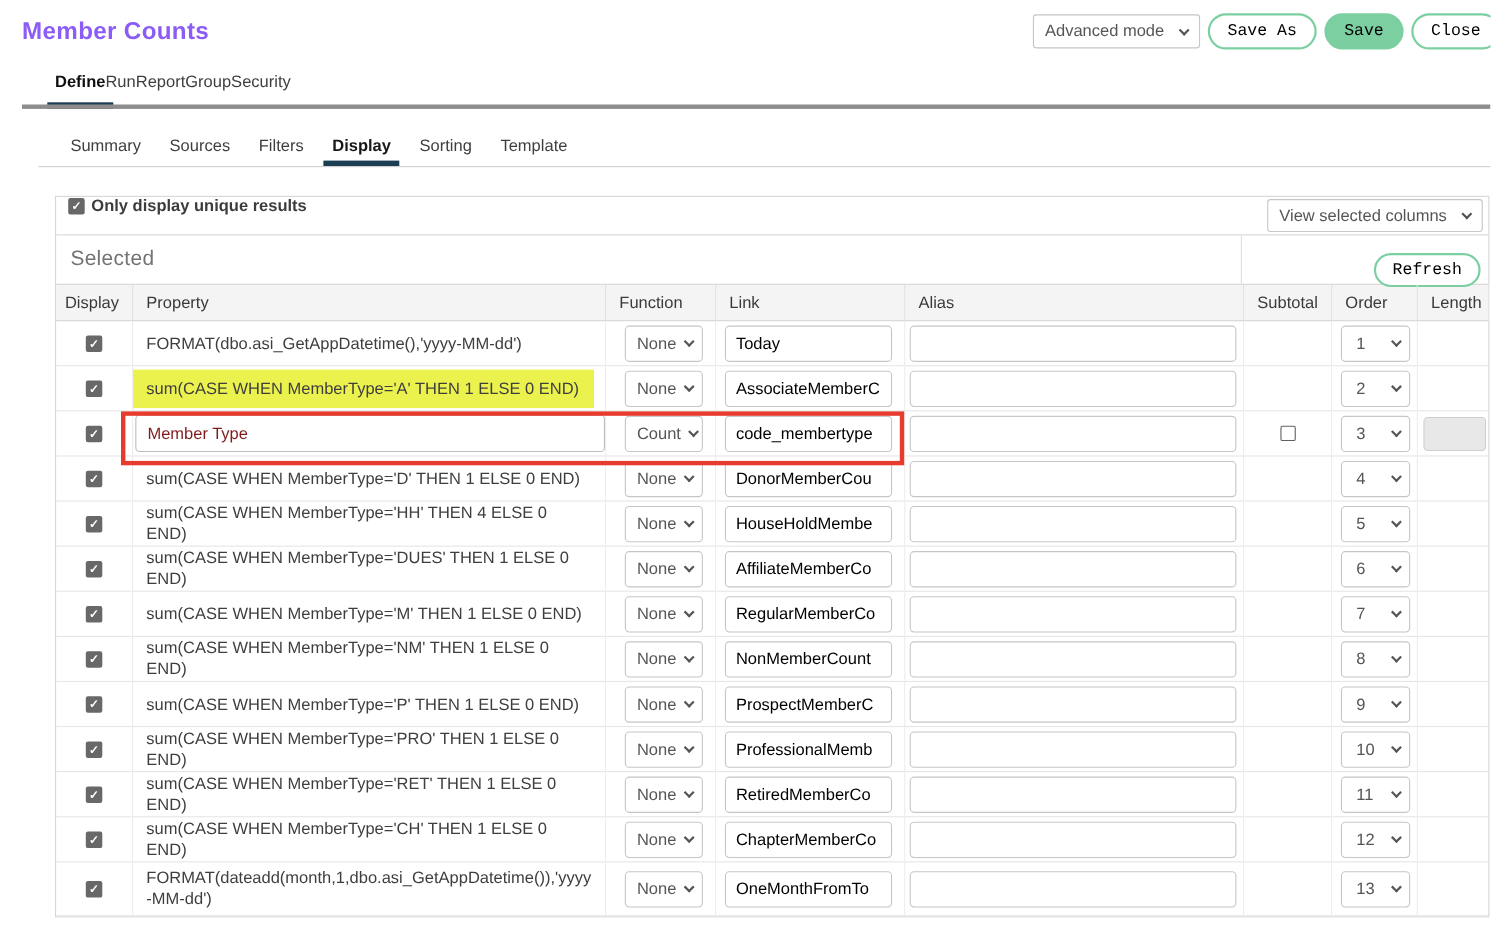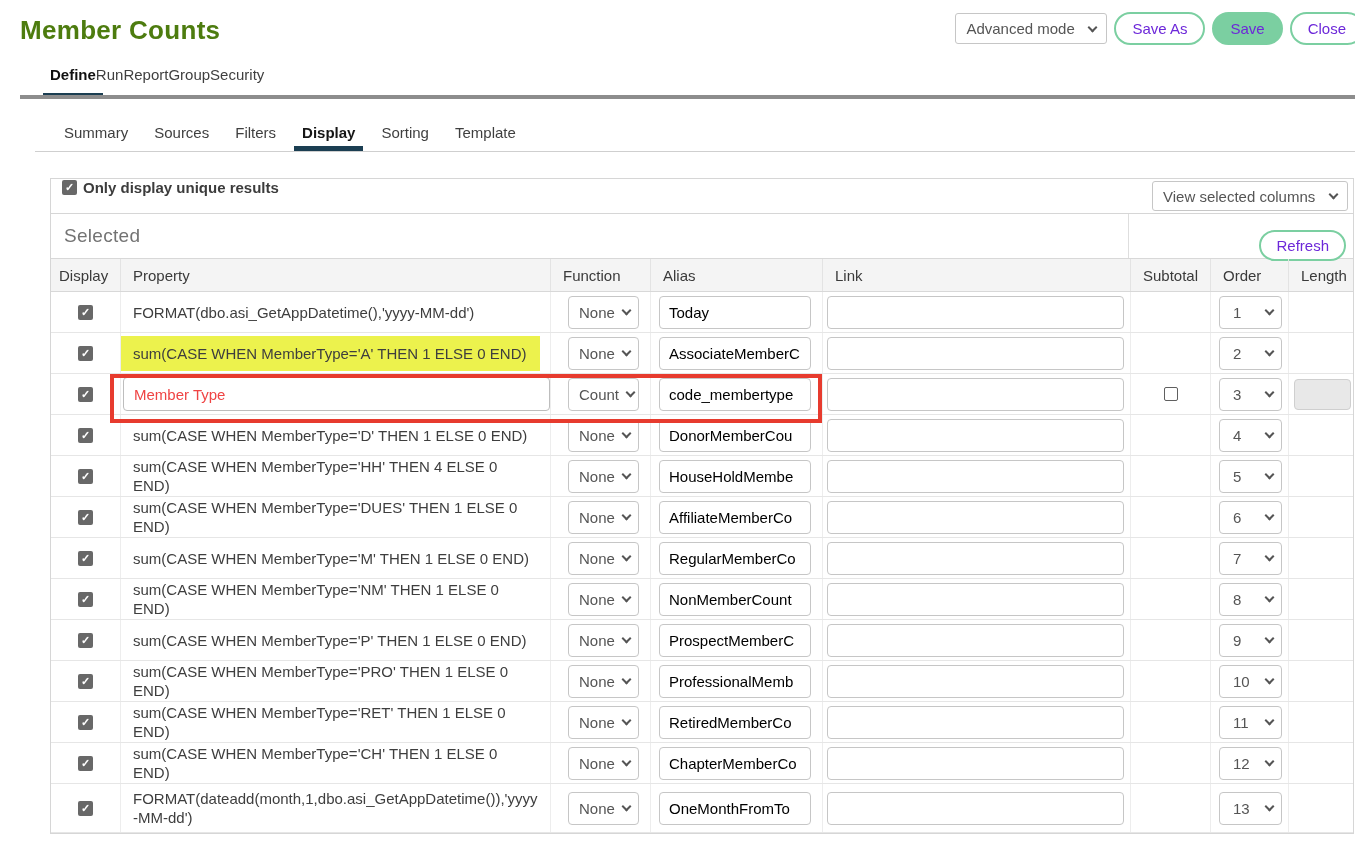--- a/index.html
+++ b/index.html
@@ -5,42 +5,42 @@
   * { box-sizing: border-box; margin: 0; padding: 0; }
   html,body { width:1355px; height:862px; }
   body {
     position: relative; overflow: hidden; background:#fff;
     font-family: "Liberation Sans", sans-serif; color:#3e3e3e;
   }
 
   
   .page-title {
     position:absolute; top:15px; left:20px;
-    font-size:26px; font-weight:700; color:#4d7c0f; letter-spacing:.3px;
+    font-size:22px; font-weight:700; color:#8b5cf6; letter-spacing:.3px;
   }
   .titlebar-right {
     position:absolute; top:12px; right:-9px;
     display:flex; align-items:center; gap:7px;
   }
   .sel {
     border:1px solid #c6c6c6; border-radius:3px; background:#fff;
     display:flex; align-items:center; justify-content:space-between;
     color:#555; font-size:15px; cursor:pointer;
   }
   .mode-select { width:152px; height:31px; padding:0 10px; }
   .view-select { position:absolute; right:5px; top:2px; width:196px; height:30px; padding:0 10px; }
   .chev {
     width:7px; height:7px; flex:none;
     border-right:2px solid #555; border-bottom:2px solid #555;
     transform:rotate(45deg); margin-left:8px; margin-bottom:3px;
   }
   .pill {
     height:33px; padding:0 16px; border-radius:17px;
     border:2px solid var(--accent-green,#7fd2a6); background:#fff;
-    font-size:15px; color:#6d28d9; font-family:Liberation Sans, sans-serif; cursor:pointer; white-space:nowrap;
+    font-size:15px; color:#000000; font-family:Liberation Mono, monospace; cursor:pointer; white-space:nowrap;
   }
   .pill.filled { background:var(--accent-green,#7fd2a6); }
 
   
   .tabs { position:absolute; top:66px; left:50px; display:flex; }
   .tab { font-size:15px; color:#3f3f3f; padding-bottom:13px; position:relative; cursor:pointer; }
   .tab.active { color:#101010; font-weight:700; }
   .tab.active::after {
     content:""; position:absolute; left:-7px; right:-7px; bottom:-3px; height:6px;
     background:var(--tab-underline,#1b3e52);
@@ -86,21 +86,21 @@
   .trow { border-bottom:1px solid #e6e6e6; min-height:41px; align-items:stretch; }
   .trow.tall { min-height:49px; }
   .cell { display:flex; align-items:center; border-right:1px solid #ededed; position:relative; overflow:visible; }
   .cell:last-child { border-right:none; }
   .c-display, .c-subtotal { justify-content:center; }
 
   .prop-text { padding:0 12px; font-size:15px; color:#3e3e3e; line-height:19px; overflow-wrap:anywhere; }
   .prop-text.hl { background:var(--highlight-yellow,#ecf24d); padding:8px 14px 8px 12px; }
   .prop-input {
     margin-left:2px; width:432px; height:34px; border:1px solid #bdbdbd; border-radius:4px;
-    display:flex; align-items:center; padding-left:10px; font-size:15px; color:#ef4444; background:#fff; z-index:1;
+    display:flex; align-items:center; padding-left:10px; font-size:15px; color:#7f1d1d; background:#fff; z-index:1;
   }
 
   .func-sel  { width:71px; height:33px; margin-left:17px; padding:0 8px 0 10px; border-radius:4px; }
   .order-sel { width:63px; height:33px; margin-left:8px;  padding:0 8px 0 13px; border-radius:4px; }
 
   .tinput {
     border:1px solid #c6c6c6; border-radius:4px; height:33px; font-size:15px; color:#000000;
     padding:12px 9px; background:#fff; font-family:inherit; outline:none;
   }
   .alias-input { width:152px; margin-left:8px; }
@@ -168,22 +168,22 @@
     <div class="selected-title">Selected</div>
     <div class="selected-right">
       <button class="pill refresh">Refresh</button>
     </div>
   </div>
 
   <div class="thead">
     <div class="hcell">Display</div>
     <div class="hcell">Property</div>
     <div class="hcell">Function</div>
+    <div class="hcell">Link</div>
     <div class="hcell">Alias</div>
-    <div class="hcell">Link</div>
     <div class="hcell">Subtotal</div>
     <div class="hcell">Order</div>
     <div class="hcell">Length</div>
   </div>
 
   <div id="tbody">
   <div class="trow">
     <div class="cell c-display">
       <span class="cb checked"></span>
     </div>

